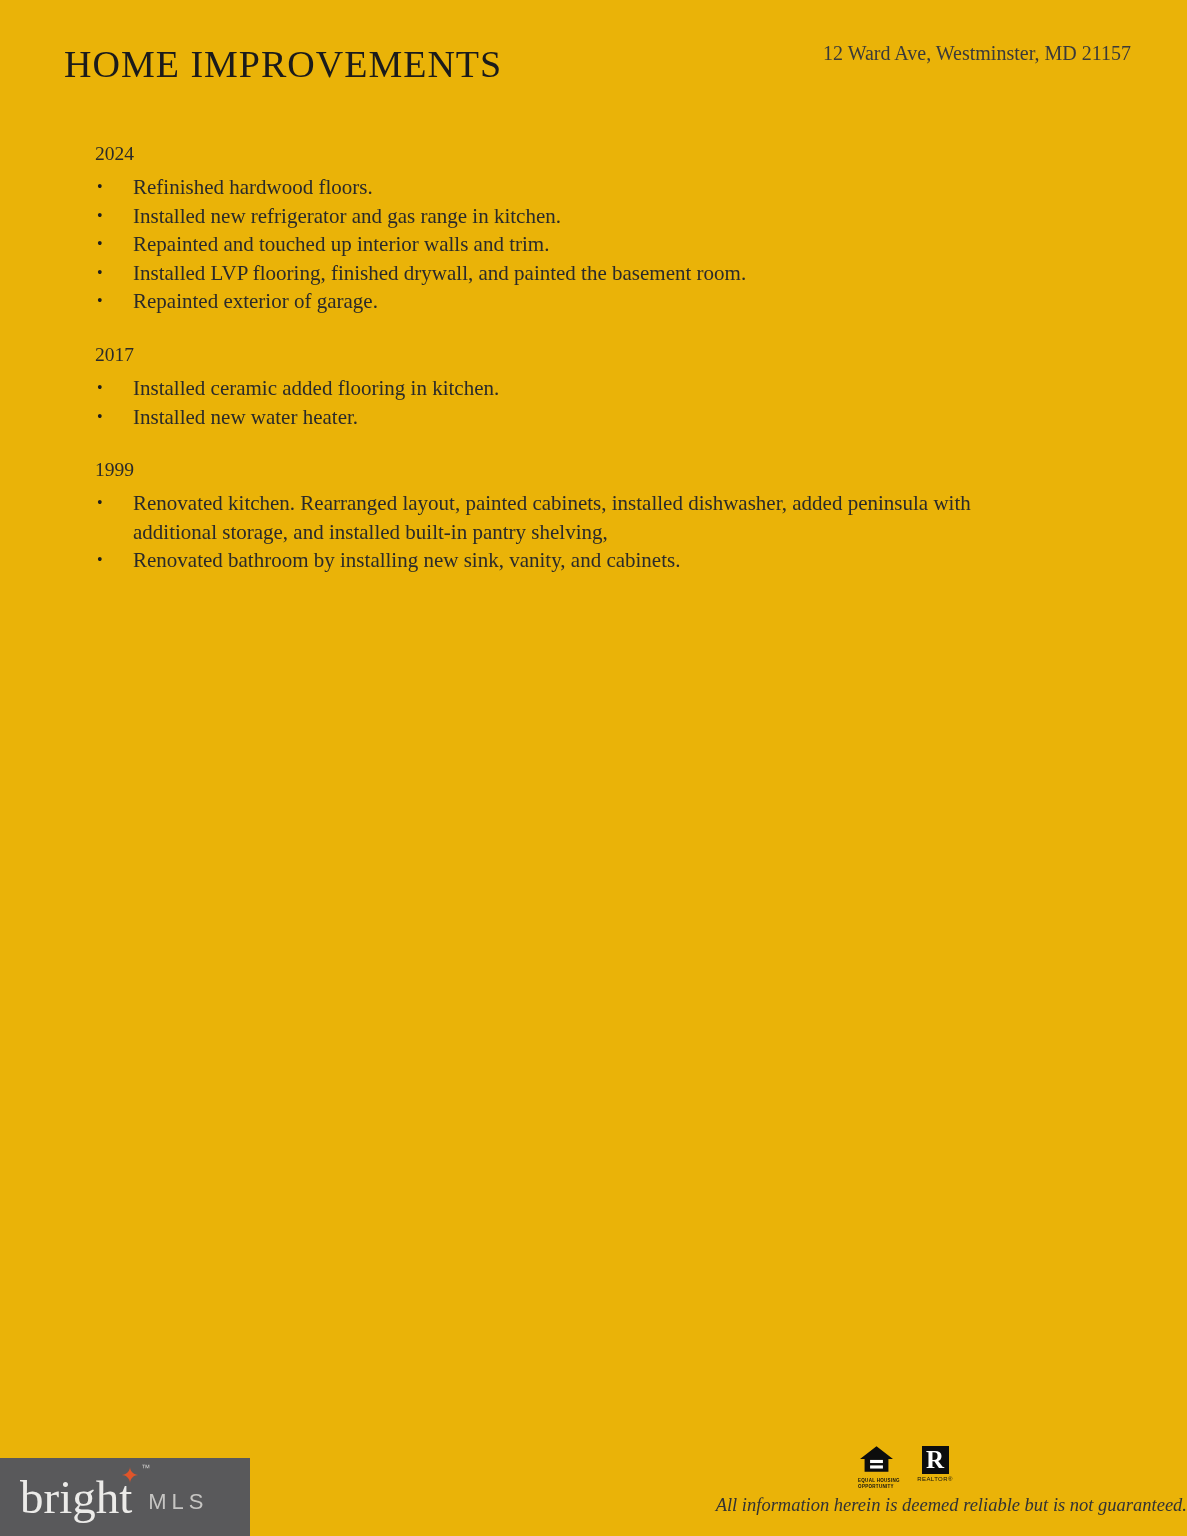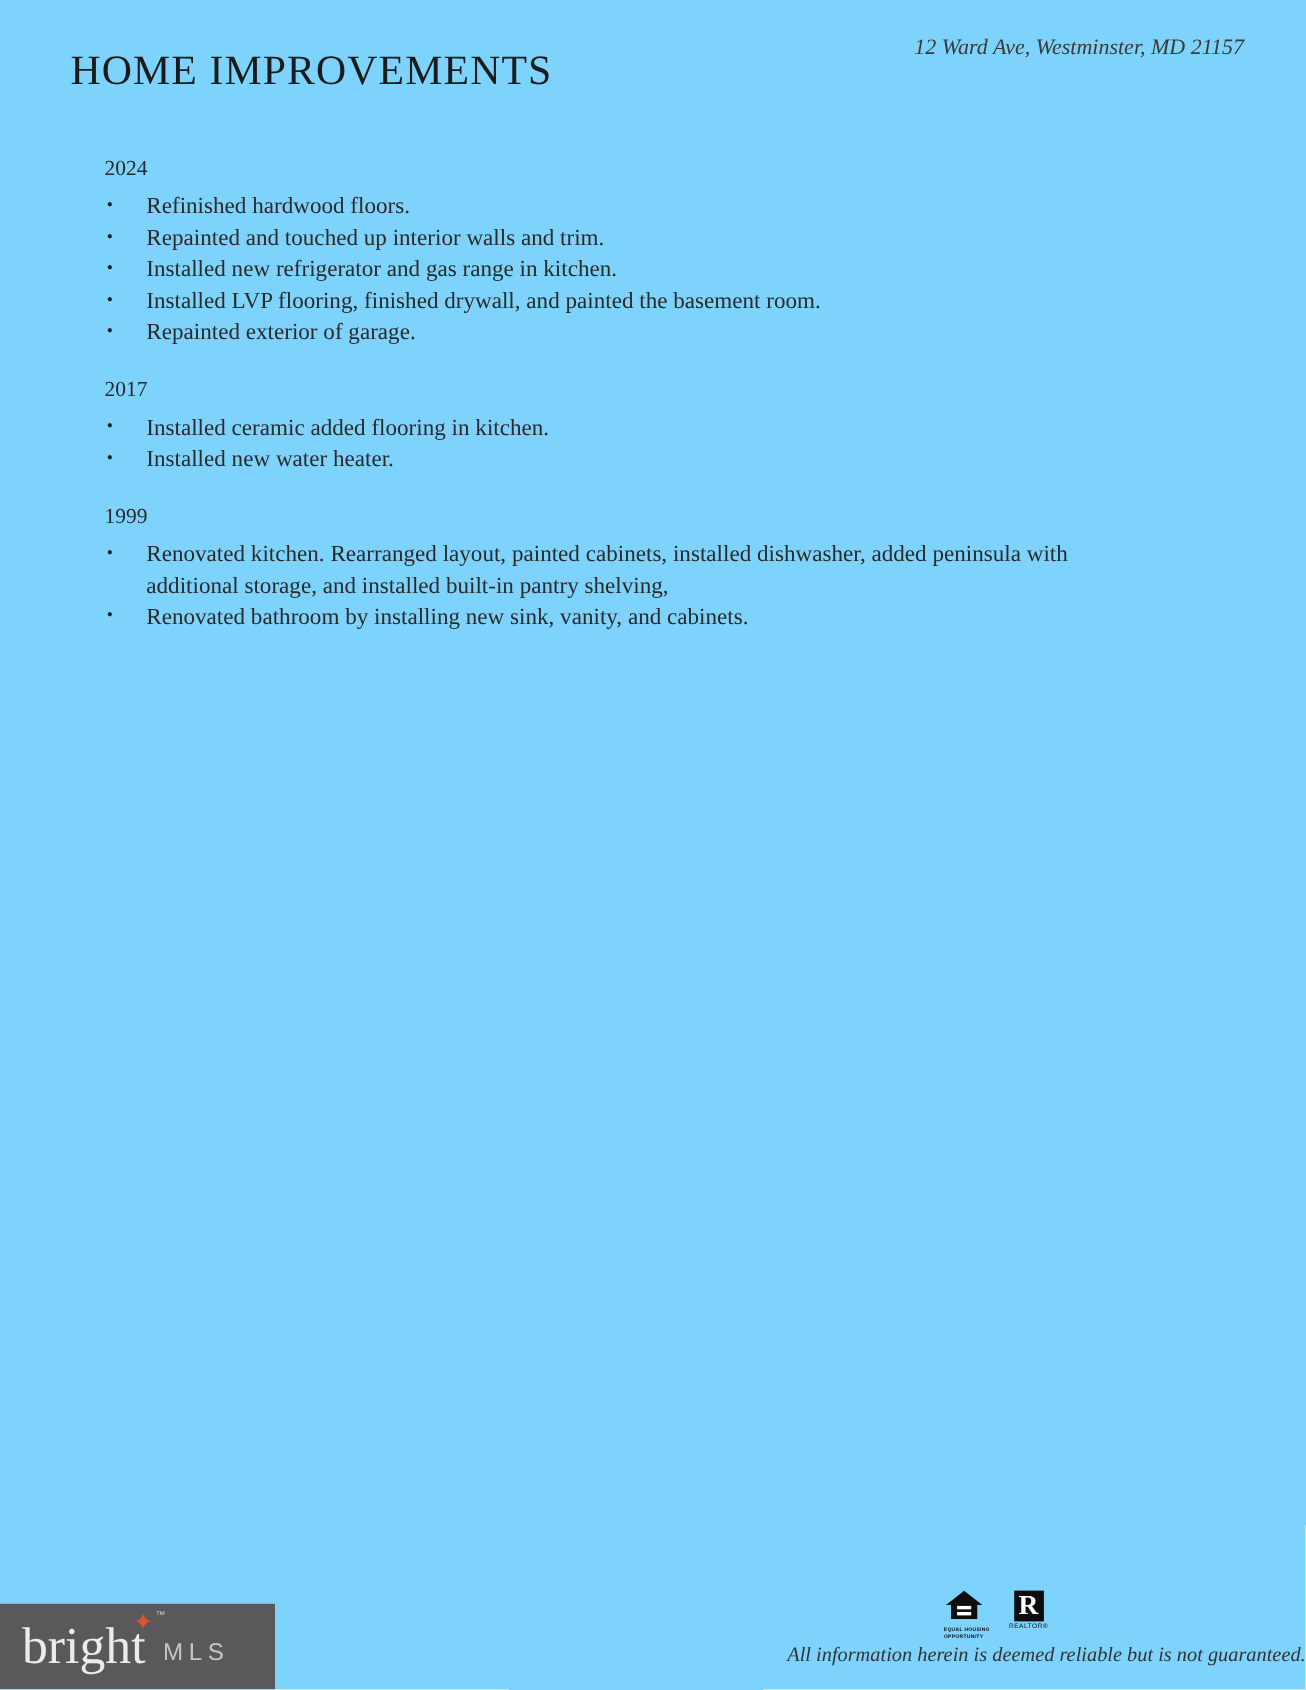--- a/index.html
+++ b/index.html
@@ -2,42 +2,41 @@
 <html><head>
 <meta charset="utf-8">
 <style>
   * { margin: 0; padding: 0; box-sizing: border-box; }
   html, body { background: #ffffff; }
   body { font-family: "Liberation Serif", serif; }
   .page {
     position: relative;
     width: 1187px;
     height: 1536px;
-    background: #7dd3fc;
+    background: #eab308;
     overflow: hidden;
     color: #262626;
   }
 
   
   .doc-title {
     position: absolute;
     left: 64px;
     top: 42px;
     font-size: 38px;
     font-weight: 500;
     letter-spacing: 1px;
     color: #1b1b1b;
     font-family: "Liberation Serif", serif;
   }
   .doc-address {
     position: absolute;
     right: 56px;
-    top: 32px;
+    top: 42px;
     font-size: 20px;
-    font-style: italic;
     color: #3a3a3a;
     font-family: "Liberation Serif", serif;
   }
 
   
   .content {
     position: absolute;
     left: 95px;
     top: 141px;
     width: 948px;
@@ -174,22 +173,22 @@
 
   <h1 class="doc-title">HOME IMPROVEMENTS</h1>
   <div class="doc-address">12 Ward Ave, Westminster, MD 21157</div>
 
   <main class="content">
 
     <section class="section">
       <div class="year">2024</div>
       <ul class="items">
         <li><span class="bullet"></span><span>Refinished hardwood floors.</span></li>
+        <li><span class="bullet"></span><span>Installed new refrigerator and gas range in kitchen.</span></li>
         <li><span class="bullet"></span><span>Repainted and touched up interior walls and trim.</span></li>
-        <li><span class="bullet"></span><span>Installed new refrigerator and gas range in kitchen.</span></li>
         <li><span class="bullet"></span><span>Installed LVP flooring, finished drywall, and painted the basement room.</span></li>
         <li><span class="bullet"></span><span>Repainted exterior of garage.</span></li>
       </ul>
     </section>
 
     <section class="section">
       <div class="year">2017</div>
       <ul class="items">
         <li><span class="bullet"></span><span>Installed ceramic added flooring in kitchen.</span></li>
         <li><span class="bullet"></span><span>Installed new water heater.</span></li>

